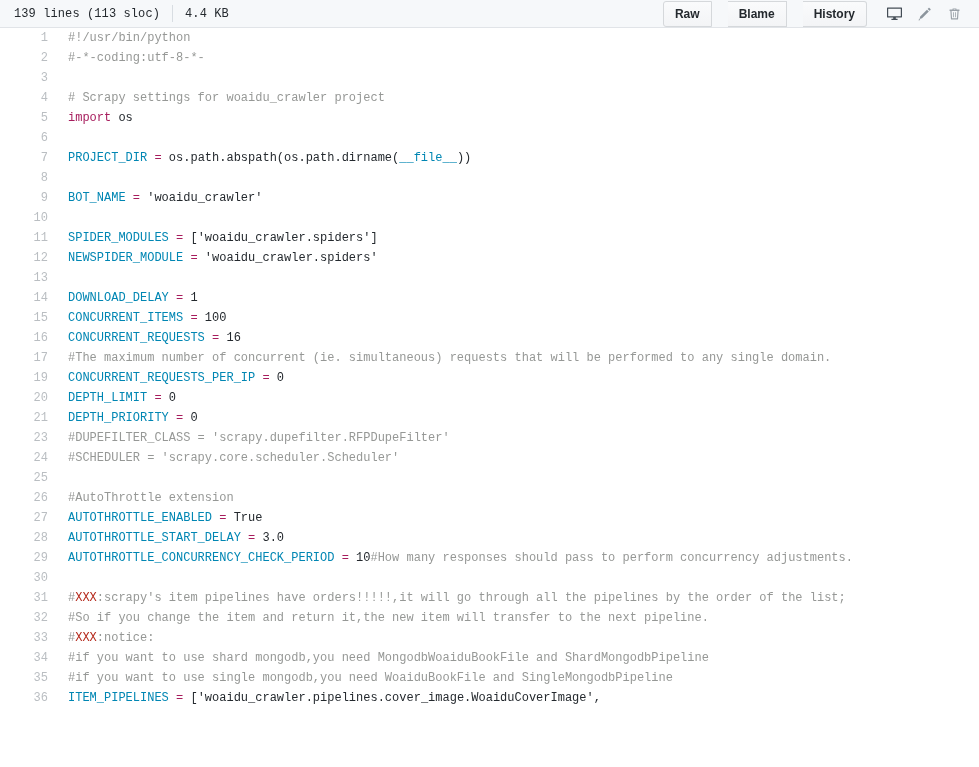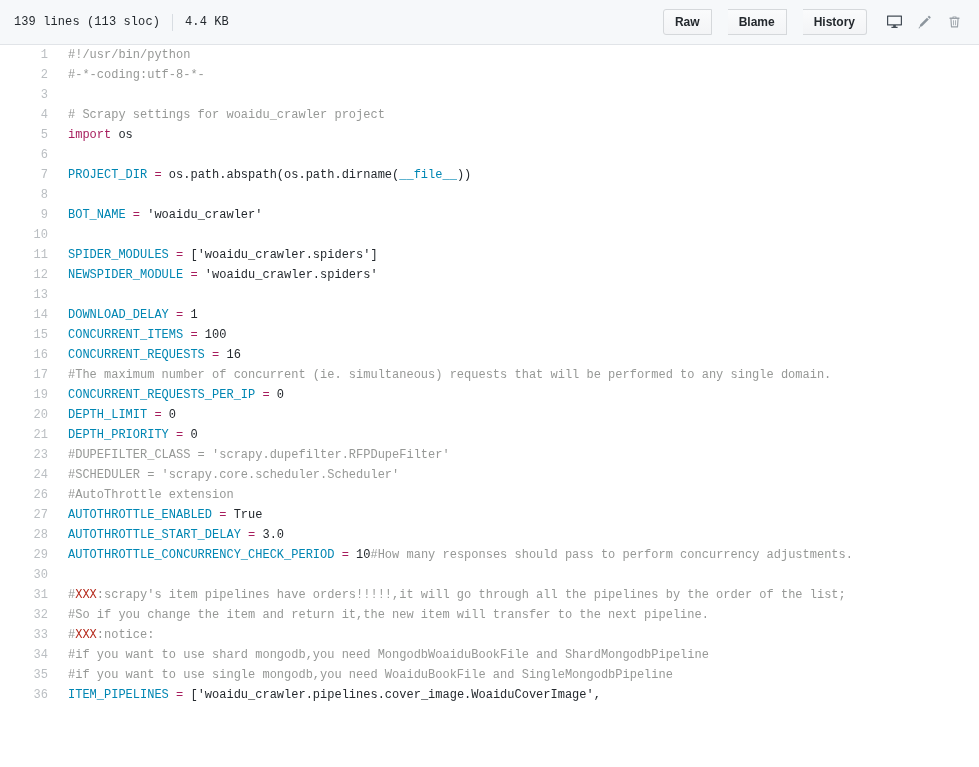--- a/index.html
+++ b/index.html
@@ -10,21 +10,21 @@
   body {
     width: 979px;
     height: 767px;
     overflow: hidden;
     font-family: "Liberation Sans", sans-serif;
     color: #24292e;
   }
 
   
   .file-header {
-    height: 45px;
+    height: 28px;
     box-sizing: border-box;
     background: #f6f8fa;
     border-bottom: 1px solid #e1e4e8;
     display: flex;
     align-items: center;
     padding: 0 10px 0 14px;
   }
   .file-meta {
     display: flex;
     align-items: center;
@@ -269,20 +269,24 @@
         </tr>
         <tr>
           <td class="line-num">23</td>
           <td class="line-code"><span class="c">#DUPEFILTER_CLASS = 'scrapy.dupefilter.RFPDupeFilter'</span></td>
         </tr>
         <tr>
           <td class="line-num">24</td>
           <td class="line-code"><span class="c">#SCHEDULER = 'scrapy.core.scheduler.Scheduler'</span></td>
         </tr>
         <tr>
+          <td class="line-num">25</td>
+          <td class="line-code">&nbsp;</td>
+        </tr>
+        <tr>
           <td class="line-num">26</td>
           <td class="line-code"><span class="c">#AutoThrottle extension</span></td>
         </tr>
         <tr>
           <td class="line-num">27</td>
           <td class="line-code"><span class="cst">AUTOTHROTTLE_ENABLED</span><span class="pl"> </span><span class="op">=</span><span class="pl"> True</span></td>
         </tr>
         <tr>
           <td class="line-num">28</td>
           <td class="line-code"><span class="cst">AUTOTHROTTLE_START_DELAY</span><span class="pl"> </span><span class="op">=</span><span class="pl"> </span><span class="n">3.0</span></td>

